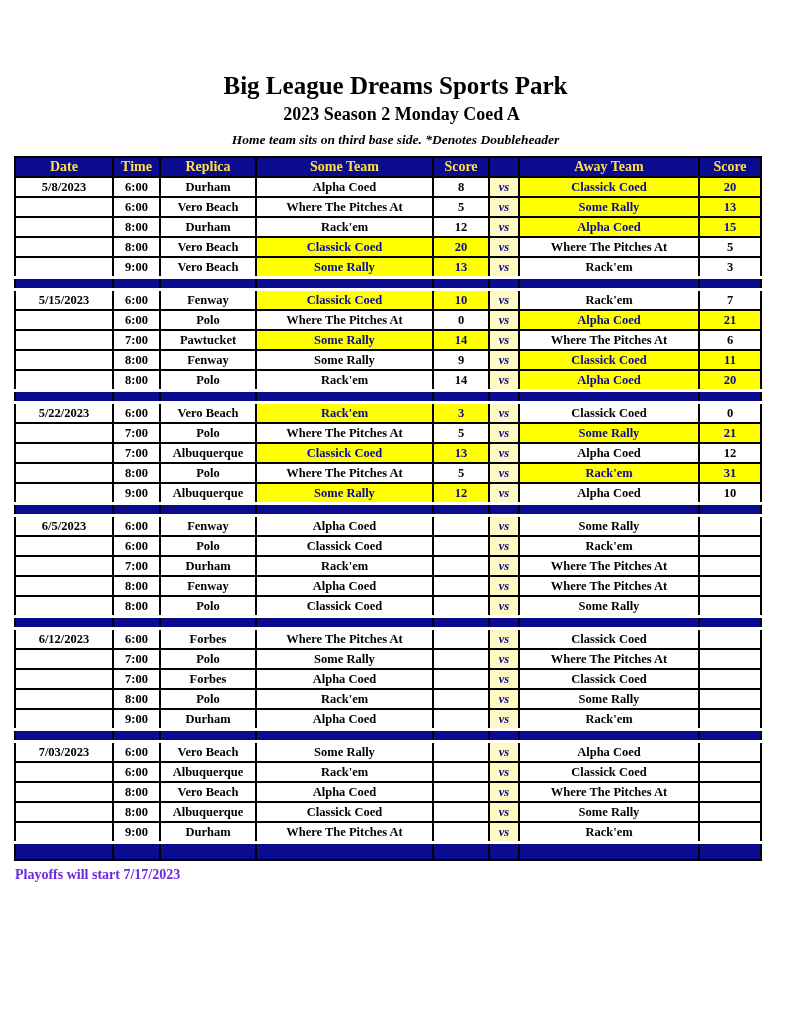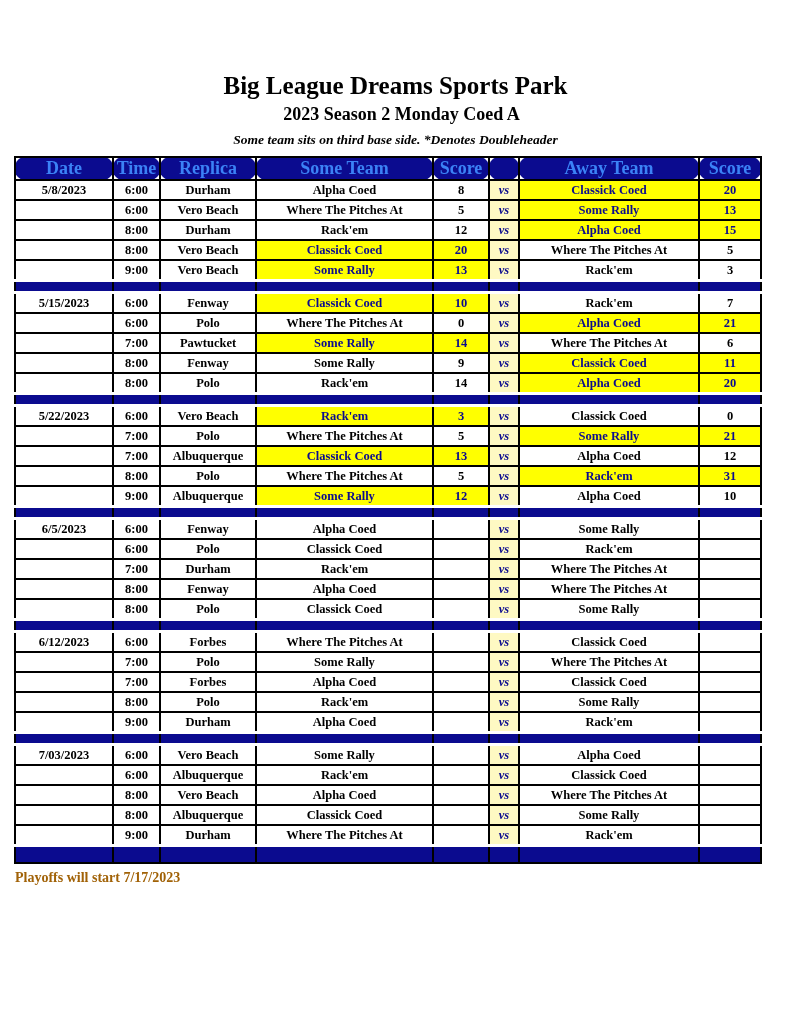--- a/index.html
+++ b/index.html
@@ -55,23 +55,22 @@
     height: 18px;
     font-size: 12.5px;
     font-weight: bold;
     text-align: center;
     vertical-align: middle;
     overflow: hidden;
     white-space: nowrap;
   }
   tr.hdr th {
     background: var(--navy);
-    color: #3b82f6;
-    font-size: 18px;
-    border-radius: 10px;
+    color: #fde047;
+    font-size: 14px;
   }
   td.white { background: #ffffff; color: #000000; }
   td.win   { background: var(--yellow); color: var(--navy); }
   td.vs    { background: #fef9c3; color: var(--navy); font-style: italic; font-size: 11.5px; }
   tr.divider td {
     background: var(--navy);
     height: 9px;
     border-left: 2px solid #000000;
     border-right: 2px solid #000000;
     border-top: 3px solid #ffffff;
@@ -79,30 +78,30 @@
     padding: 0;
   }
   tr.divider.last td {
     height: 15px;
     border-bottom: 2px solid #000000;
   }
   .footer {
     margin: 6px 0 0 15px;
     font-size: 14px;
     font-weight: bold;
-    color: #a16207;
+    color: #6d28d9;
   }
 </style>
 </head>
 <body>
 
 <div class="page">
   <div class="title">Big League Dreams Sports Park</div>
   <div class="subtitle">2023 Season 2 Monday Coed A</div>
-  <div class="note">Some team sits on third base side.  *Denotes Doubleheader</div>
+  <div class="note">Home team sits on third base side.  *Denotes Doubleheader</div>
 
   <table class="sched">
     <colgroup>
         <col style="width: 98px;">
         <col style="width: 47px;">
         <col style="width: 96px;">
         <col style="width: 177px;">
         <col style="width: 56px;">
         <col style="width: 30px;">
         <col style="width: 180px;">

